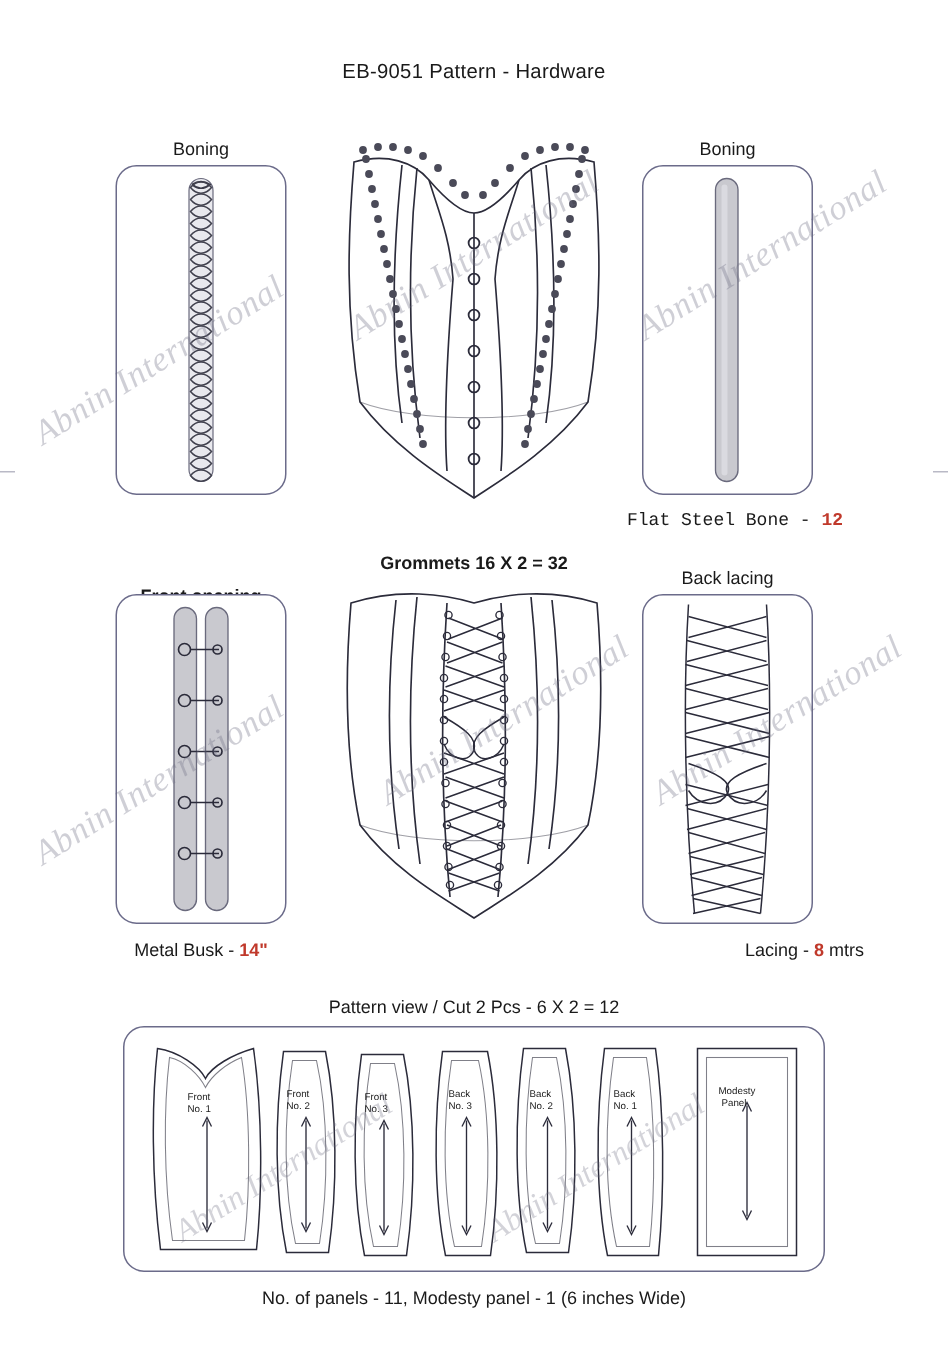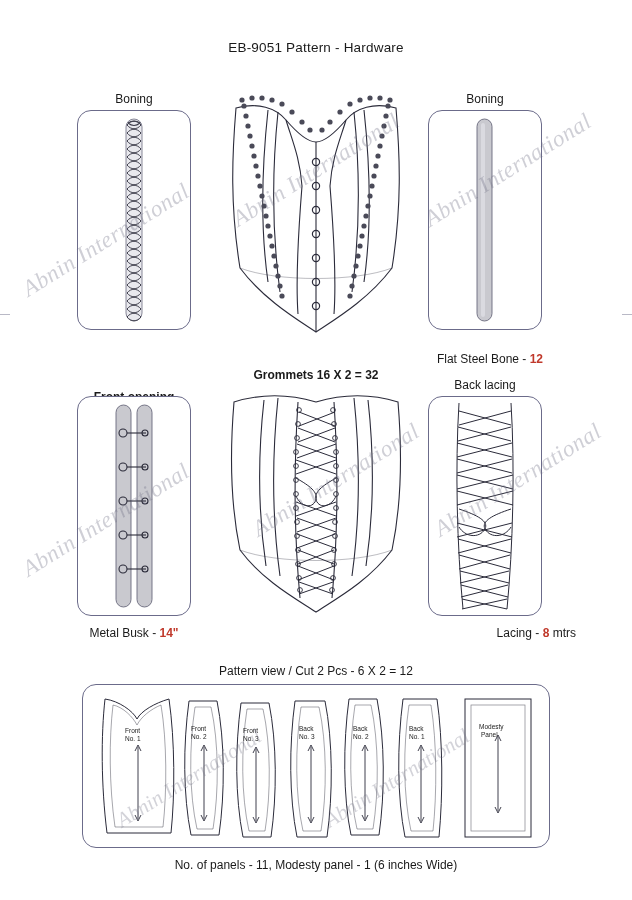--- a/index.html
+++ b/index.html
@@ -144,21 +144,21 @@
     </svg>
   </div>
 
   <div class="toplabel" style="top:92px; left:425px; width:120px;">Boning</div>
   <div class="panel" style="top:110px; left:428px; width:114px; height:220px;">
     <svg width="112" height="218" viewBox="0 0 112 218">
       <rect x="48" y="8" width="15" height="202" rx="7.5" fill="#c9c9cf" stroke="#6a6a7d" stroke-width="0.9"></rect>
       <rect x="52" y="12" width="4" height="194" rx="2" fill="#dedee4" opacity="0.8"></rect>
     </svg>
   </div>
-  <div class="caption" style="top:352px; left:400px; width:180px;">
+  <div class="caption" style="top:340px; left:400px; width:180px;font-family:Liberation Mono, monospace;">
     <span>Flat Steel Bone - </span><span class="num">12</span>
   </div>
 
   <div style="position:absolute; top:86px; left:206px; width:220px; height:270px;">
     <svg width="220" height="270" viewBox="0 0 220 270">
       <g fill="none" stroke="#2b2b3a" stroke-width="1.1">
 
         <path d="M30 22 C26 70, 24 120, 34 182 C58 214, 92 234, 110 246 C128 234, 162 214, 186 182 C196 120, 194 70, 190 22
                  C168 16, 150 22, 140 34 C128 48, 118 56, 110 56 C102 56, 92 48, 80 34 C70 22, 52 16, 30 22 Z"></path>
 

